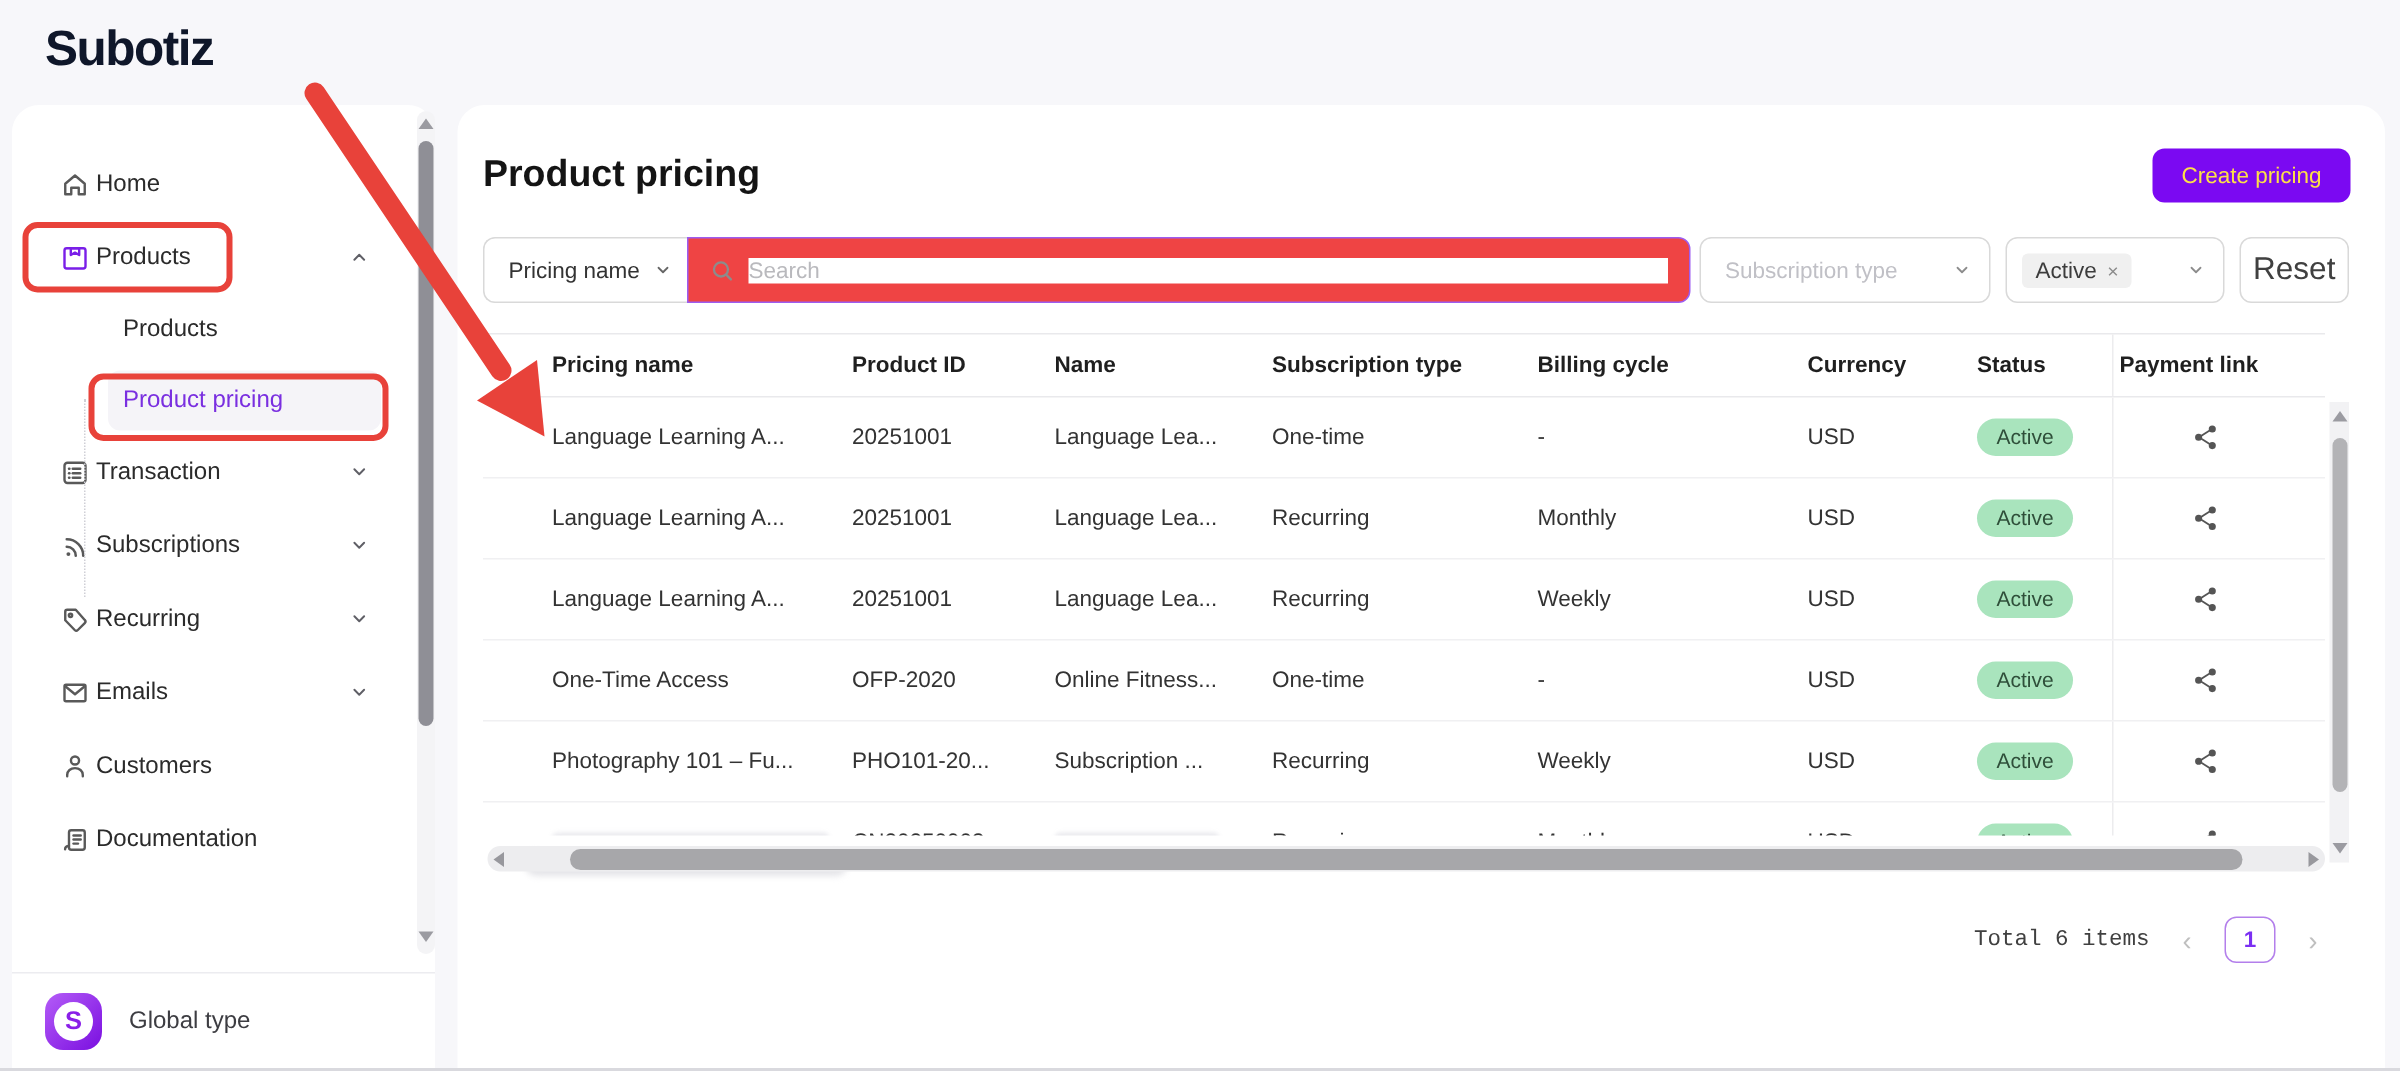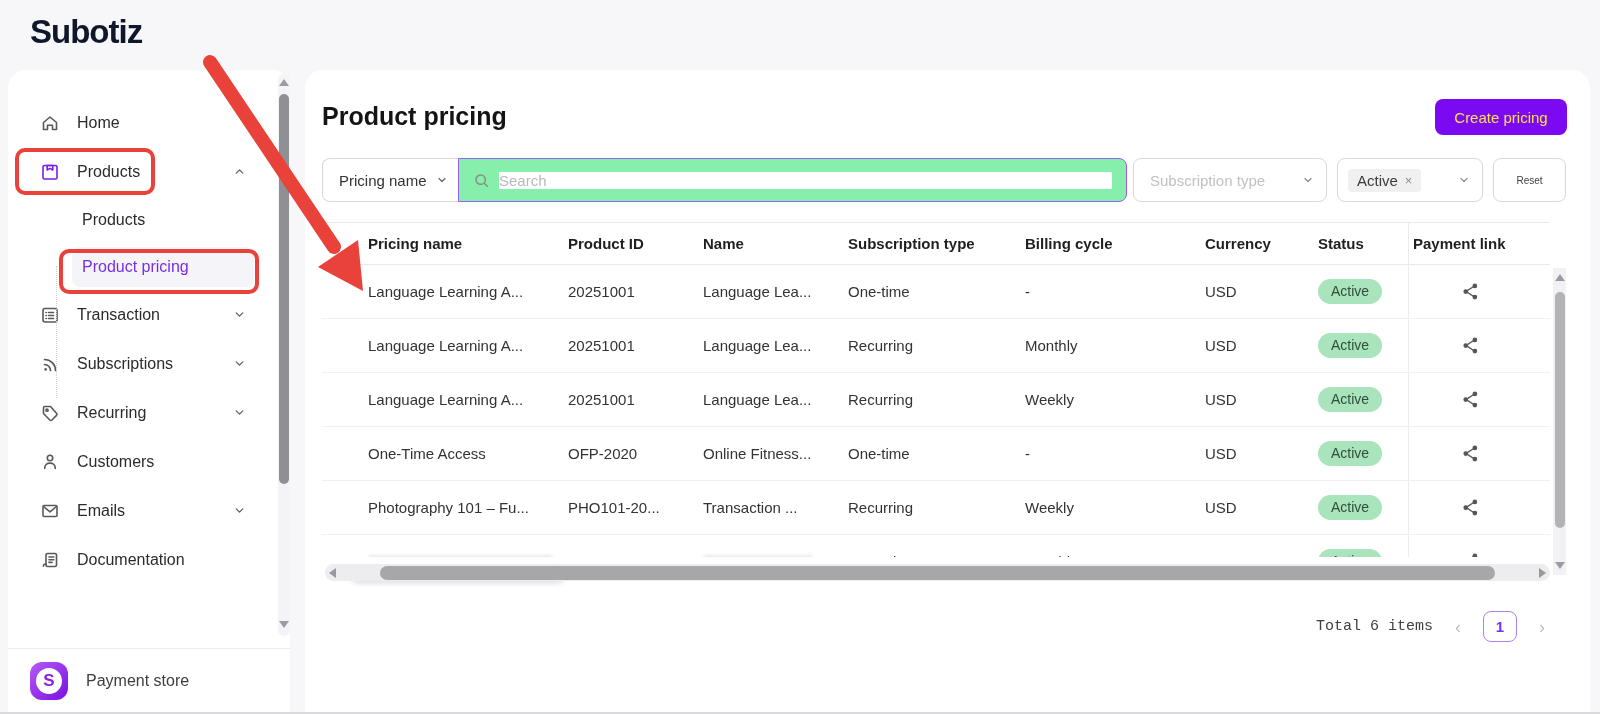--- a/index.html
+++ b/index.html
@@ -18,21 +18,21 @@
     color: #0f172a;
   }
   
   .sidebar {
     position: absolute; left: 8px; top: 70px; width: 282px; height: 644px;
     background: #ffffff; border-radius: 18px 18px 0 0;
   }
   .nav { position: absolute; top: 28px; left: 0; width: 100%; }
   .nav-item {
     display: flex; align-items: center; height: 49px;
-    padding: 0 44px 0 32px; gap: 17px; font-size: 16px; color: #2b2b2b;
+    padding: 0 44px 0 32px; gap: 4px; font-size: 16px; color: #2b2b2b;
     cursor: pointer; position: relative;
   }
   .nav-item .ico { width: 20px; height: 20px; flex: 0 0 20px; display:flex; align-items:center; }
   .nav-item .chev { margin-left: auto; color: #5f5f66; display:flex; }
   .sub-item {
     height: 47px; margin: 0 36px 0 64px; display: flex; align-items: center;
     padding-left: 10px; font-size: 16px; color: #2b2b2b; cursor: pointer;
   }
   .sub-item.active {
     background: #f5f4f8; border-radius: 8px; color: #7a2fe0; height: 40px;
@@ -79,21 +79,21 @@
   .fld-select {
     position: absolute; left: 17px; top: 0; width: 136px; height: 44px;
     border: 1px solid #d9d9d9; border-right: none; border-radius: 8px 0 0 8px;
     display: flex; align-items: center; gap: 8px; padding: 0 10px 0 16px;
     font-size: 15px; color: #333; cursor: pointer; background: #fff;
   }
   .fld-select .chev { margin-left: auto; color: #666; display:flex; }
   .search-box {
     position: absolute; left: 153px; top: 0; width: 669px; height: 44px;
     border: 1.5px solid #9d5cf0; border-radius: 0 8px 8px 0;
-    display: flex; align-items: center; gap: 9px; padding: 0 14px; background: #86efac;
+    display: flex; align-items: center; gap: 9px; padding: 0 14px; background: #ef4444;
   }
   .search-box input {
     border: none; outline: none; flex: 1; font-size: 15px; font-family: inherit; color: #333;
   }
   .search-box input::placeholder { color: #b9b9bd; }
   .drop {
     position: absolute; top: 0; height: 44px; border: 1px solid #d9d9d9; border-radius: 8px;
     background: #fff; display: flex; align-items: center; padding: 0 12px 0 16px;
     font-size: 15px; cursor: pointer;
   }
@@ -101,21 +101,21 @@
   .drop.sub-type { left: 828px; width: 194px; color: #c0c0c6; }
   .drop.status   { left: 1032px; width: 146px; padding-left: 10px; }
   .tag {
     background: #f0f0f0; border-radius: 4px; padding: 3px 9px; font-size: 15px;
     color: #3c3c3c; display: flex; align-items: center; gap: 7px;
   }
   .tag .x { color: #8c8c8c; font-size: 13px; cursor: pointer; }
   .reset-btn {
     position: absolute; left: 1188px; top: 0; width: 73px; height: 44px;
     border: 1px solid #d9d9d9; border-radius: 8px; background: #fff;
-    font-size: 10px; color: #404040; font-family: inherit; cursor: pointer;
+    font-size: 21px; color: #404040; font-family: inherit; cursor: pointer;
   }
   
   .table-wrap { position: absolute; left: 17px; top: 152px; width: 1228px; }
   .t-grid { display: grid; grid-template-columns: 246px 135px 145px 177px 180px 113px 90px 142px; align-items: center; }
   .t-head { height: 43px; border-top: 1px solid #e9e9ec; border-bottom: 1px solid #e9e9ec; font-weight: 700; font-size: 15px; color: #1f1f1f; }
   .t-head .cell:first-child { padding-left: 46px; }
   .t-body { height: 292px; overflow: hidden; }
   .t-row { height: 54px; border-bottom: 1px solid #f0f0f2; font-size: 15px; color: #333; }
   .t-row .cell:first-child { padding-left: 46px; }
   .cell { display: flex; align-items: center; height: 100%; }
@@ -242,41 +242,41 @@
       <span>Recurring</span>
       <span class="chev">
         <svg class="icon" width="13" height="13" viewBox="0 0 20 20" fill="none" stroke="currentColor" stroke-width="2" stroke-linecap="round" stroke-linejoin="round">
             <polyline points="5 7.5 10 12.5 15 7.5"></polyline>
           </svg>
       </span>
     </div>
 
     <div class="nav-item">
       <span class="ico">
+        <svg class="icon" width="20" height="20" viewBox="0 0 20 20" fill="none" stroke="#595959" stroke-width="1.6" stroke-linejoin="round">
+            <rect x="3" y="4.5" width="14" height="11" rx="1"></rect>
+            <polyline points="3.5 5.5 10 10.8 16.5 5.5"></polyline>
+          </svg>
+      </span>
+      <span>Emails</span>
+      <span class="chev">
+        <svg class="icon" width="13" height="13" viewBox="0 0 20 20" fill="none" stroke="currentColor" stroke-width="2" stroke-linecap="round" stroke-linejoin="round">
+            <polyline points="5 7.5 10 12.5 15 7.5"></polyline>
+          </svg>
+      </span>
+    </div>
+
+    <div class="nav-item">
+      <span class="ico">
         <svg class="icon" width="20" height="20" viewBox="0 0 20 20" fill="none" stroke="#595959" stroke-width="1.6" stroke-linecap="round">
             <circle cx="10" cy="6" r="2.7"></circle>
             <path d="M4.8 16.5 v-0.8 c0 -2.8 2.3 -4.6 5.2 -4.6 s5.2 1.8 5.2 4.6 v0.8"></path>
           </svg>
       </span>
       <span>Customers</span>
-    </div>
-
-    <div class="nav-item">
-      <span class="ico">
-        <svg class="icon" width="20" height="20" viewBox="0 0 20 20" fill="none" stroke="#595959" stroke-width="1.6" stroke-linejoin="round">
-            <rect x="3" y="4.5" width="14" height="11" rx="1"></rect>
-            <polyline points="3.5 5.5 10 10.8 16.5 5.5"></polyline>
-          </svg>
-      </span>
-      <span>Emails</span>
-      <span class="chev">
-        <svg class="icon" width="13" height="13" viewBox="0 0 20 20" fill="none" stroke="currentColor" stroke-width="2" stroke-linecap="round" stroke-linejoin="round">
-            <polyline points="5 7.5 10 12.5 15 7.5"></polyline>
-          </svg>
-      </span>
     </div>
 
     <div class="nav-item">
       <span class="ico">
         <svg class="icon" width="20" height="20" viewBox="0 0 20 20" fill="none" stroke="#595959" stroke-width="1.6" stroke-linecap="round" stroke-linejoin="round">
             <rect x="6" y="3.5" width="10.5" height="13" rx="1.5"></rect>
             <line x1="9" y1="7" x2="13.8" y2="7"></line>
             <line x1="9" y1="9.7" x2="13.8" y2="9.7"></line>
             <line x1="9" y1="12.4" x2="12" y2="12.4"></line>
             <path d="M6 14 c-1.6 0 -2.6 0.8 -2.6 2.2"></path>
@@ -286,21 +286,21 @@
     </div>
   </div>
 
   <div class="sub-guide"></div>
   <div class="side-divider"></div>
 
   <div class="store-footer">
     <div class="store-badge">
       <div class="inner">S</div>
     </div>
-    <div class="store-label">Payment store</div>
+    <div class="store-label">Global type</div>
   </div>
 
   <div class="side-scroll">
     <div class="tri-up"></div>
     <div class="thumb"></div>
     <div class="tri-down"></div>
   </div>
 </div>
 
 <div class="main">
@@ -447,21 +447,21 @@
                 <circle cx="17.5" cy="19" r="2.2"></circle>
                 <line x1="8" y1="10.9" x2="15.6" y2="6.1"></line>
                 <line x1="8" y1="13.1" x2="15.6" y2="17.9"></line>
               </svg>
             </span>
           </div>
         </div>
         <div class="t-grid t-row">
           <div class="cell">Photography 101 – Fu...</div>
           <div class="cell">PHO101-20...</div>
-          <div class="cell">Transaction ...</div>
+          <div class="cell">Subscription ...</div>
           <div class="cell">Recurring</div>
           <div class="cell">Weekly</div>
           <div class="cell">USD</div>
           <div class="cell">
             <span class="pill">Active</span>
           </div>
           <div class="cell paylink">
             <span class="share-btn">
               <svg class="icon" width="19" height="19" viewBox="0 0 24 24" fill="#555" stroke="#555" stroke-width="1.6">
                 <circle cx="17.5" cy="5" r="2.2"></circle>

